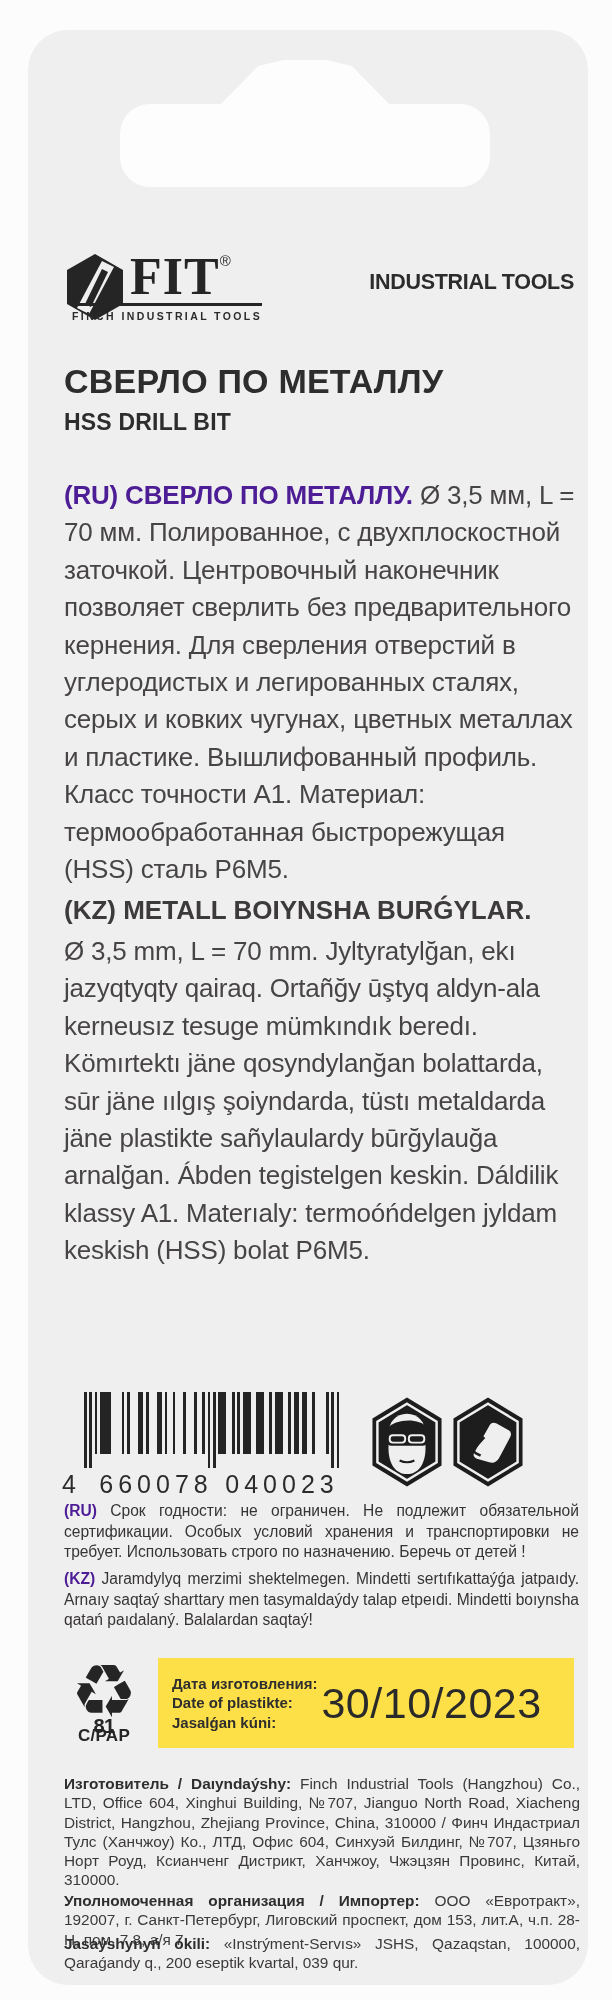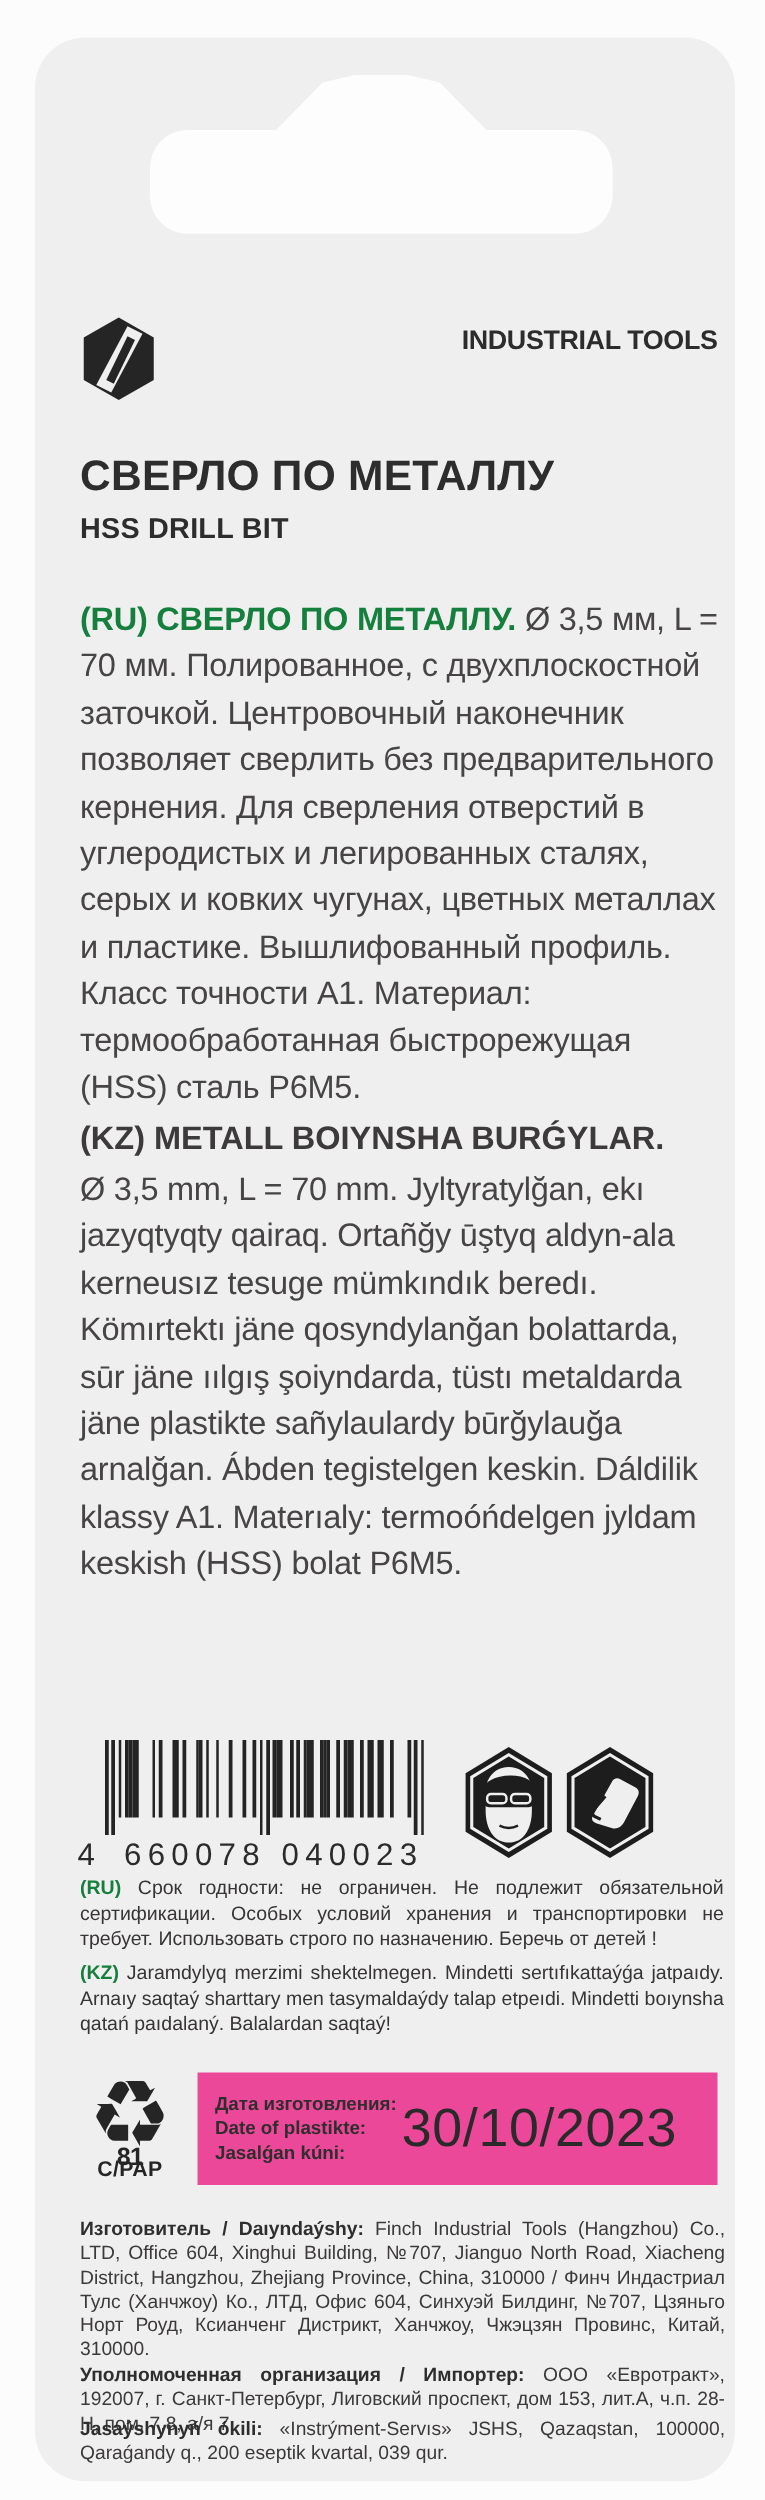--- a/index.html
+++ b/index.html
@@ -30,30 +30,30 @@
     color:#262525;letter-spacing:1px;
   }
   .reg{font-size:15px;vertical-align:28px;font-family:"Liberation Sans",sans-serif;color:#262525;}
   .fit-rule{height:3px;background:#262525;margin-top:3px;margin-left:-58px;}
   .fit-tag{
     margin-left:-58px;margin-top:4px;font-size:10.5px;font-weight:bold;letter-spacing:2.4px;
     color:#2c2b2b;white-space:nowrap;
   }
   .code-block{position:absolute;right:14px;top:226px;text-align:right;color:#2d2c2c;}
   .code-num{font-size:37px;font-weight:bold;line-height:38px;letter-spacing:0.5px;}
-  .code-brand{font-size:21.5px;font-weight:bold;letter-spacing:-0.3px;margin-top:4px;}
+  .code-brand{font-size:21.5px;font-weight:bold;letter-spacing:-0.3px;margin-top:14px;}
   
   .title-ru{position:absolute;left:36px;top:332px;font-size:34px;font-weight:bold;color:#2e2d2d;letter-spacing:0.2px;}
   .title-en{position:absolute;left:36px;top:379px;font-size:23px;font-weight:bold;color:#2e2d2d;letter-spacing:0.2px;}
   
   .desc{position:absolute;left:36px;width:516px;font-size:26px;line-height:37.4px;color:#474445;letter-spacing:-0.2px;}
   .desc-ru{top:447px;}
   .kz-head{position:absolute;left:36px;top:865px;font-size:26px;font-weight:bold;color:#3c3a3b;}
   .desc-kz{top:903px;}
-  .lead{font-weight:bold;color:#15803d;}
+  .lead{font-weight:bold;color:#4c1d95;}
   
   .barcode{position:absolute;left:56px;top:1362px;width:260px;}
   .bars{display:flex;align-items:flex-start;}
   .m{width:2.7px;height:62px;}
   .m.on{background:#252424;}
   .m.on.tall{height:76px;}
   .bc-digits{position:relative;height:30px;font-size:25px;color:#2c2b2b;}
   .bc-d1{position:absolute;left:-22px;top:2px;}
   .bc-g1{position:absolute;left:10px;top:2px;width:124px;text-align:center;letter-spacing:5px;}
   .bc-g2{position:absolute;left:136px;top:2px;width:124px;text-align:center;letter-spacing:5px;}
@@ -64,21 +64,21 @@
   .note-ru{top:1471px;}
   .note-kz{top:1539px;}
   
   .recycle{position:absolute;left:26px;top:1622px;width:100px;text-align:center;color:#262525;}
   .recycle-sym{position:relative;font-size:74px;line-height:80px;}
   .recycle-num{
     position:absolute;left:0;right:0;top:34px;font-size:20px;font-weight:bold;letter-spacing:-0.5px;
   }
   .recycle-mat{font-size:17px;font-weight:bold;margin-top:-6px;letter-spacing:0.3px;}
   .date-box{
-    position:absolute;left:130px;top:1628px;width:416px;height:90px;background:#ec4899;
+    position:absolute;left:130px;top:1628px;width:416px;height:90px;background:#fde047;
     display:flex;align-items:center;padding:0 14px;box-sizing:border-box;
   }
   .date-labels{font-size:15px;font-weight:bold;color:#2f2e2e;line-height:19.5px;white-space:nowrap;}
   .date-value{font-size:43px;color:#2b2a2a;margin-left:4px;letter-spacing:0.5px;}
   
   .fine{position:absolute;left:36px;width:516px;font-size:15.4px;line-height:19.3px;color:#3b3939;text-align:justify;}
   .fine-maker{top:1744px;}
   .fine-org{top:1861px;}
   .fine-kzrep{top:1904px;}
   .fine .lead{color:#2f2e2e;}
@@ -92,20 +92,25 @@
   <div class="hang-slot"></div>
 
   <div class="logo">
     <span>
       <svg width="62" height="70" viewBox="0 0 62 70">
         <polygon points="31,2 59,18 59,52 31,68 3,52 3,18" fill="#262525"></polygon>
         <polygon points="13,56 38,9 50,15 25,62" fill="#f0eff0"></polygon>
         <polygon points="21,52 38,17 44,20 27,55" fill="#262525"></polygon>
       </svg>
     </span>
+    <div class="logo-right">
+      <div><span class="fit-word">FIT</span><span class="reg">®</span></div>
+      <div class="fit-rule"></div>
+      <div class="fit-tag">FINCH INDUSTRIAL TOOLS</div>
+    </div>
   </div>
 
   <div class="code-block">
     <div class="code-brand">INDUSTRIAL TOOLS</div>
   </div>
 
   <div class="title-ru">СВЕРЛО ПО МЕТАЛЛУ</div>
   <div class="title-en">HSS DRILL BIT</div>
 
   <div class="desc desc-ru"><span class="lead">(RU) СВЕРЛО ПО МЕТАЛЛУ.</span><span> Ø 3,5 мм, L = 70 мм. Полированное, с двухплоскостной заточкой. Центровочный наконечник позволяет сверлить без предварительного кернения. Для сверления отверстий в углеродистых и легированных сталях, серых и ковких чугунах, цветных металлах и пластике. Вышлифованный профиль. Класс точности А1. Материал: термообработанная быстрорежущая (HSS) сталь Р6М5.</span></div>

